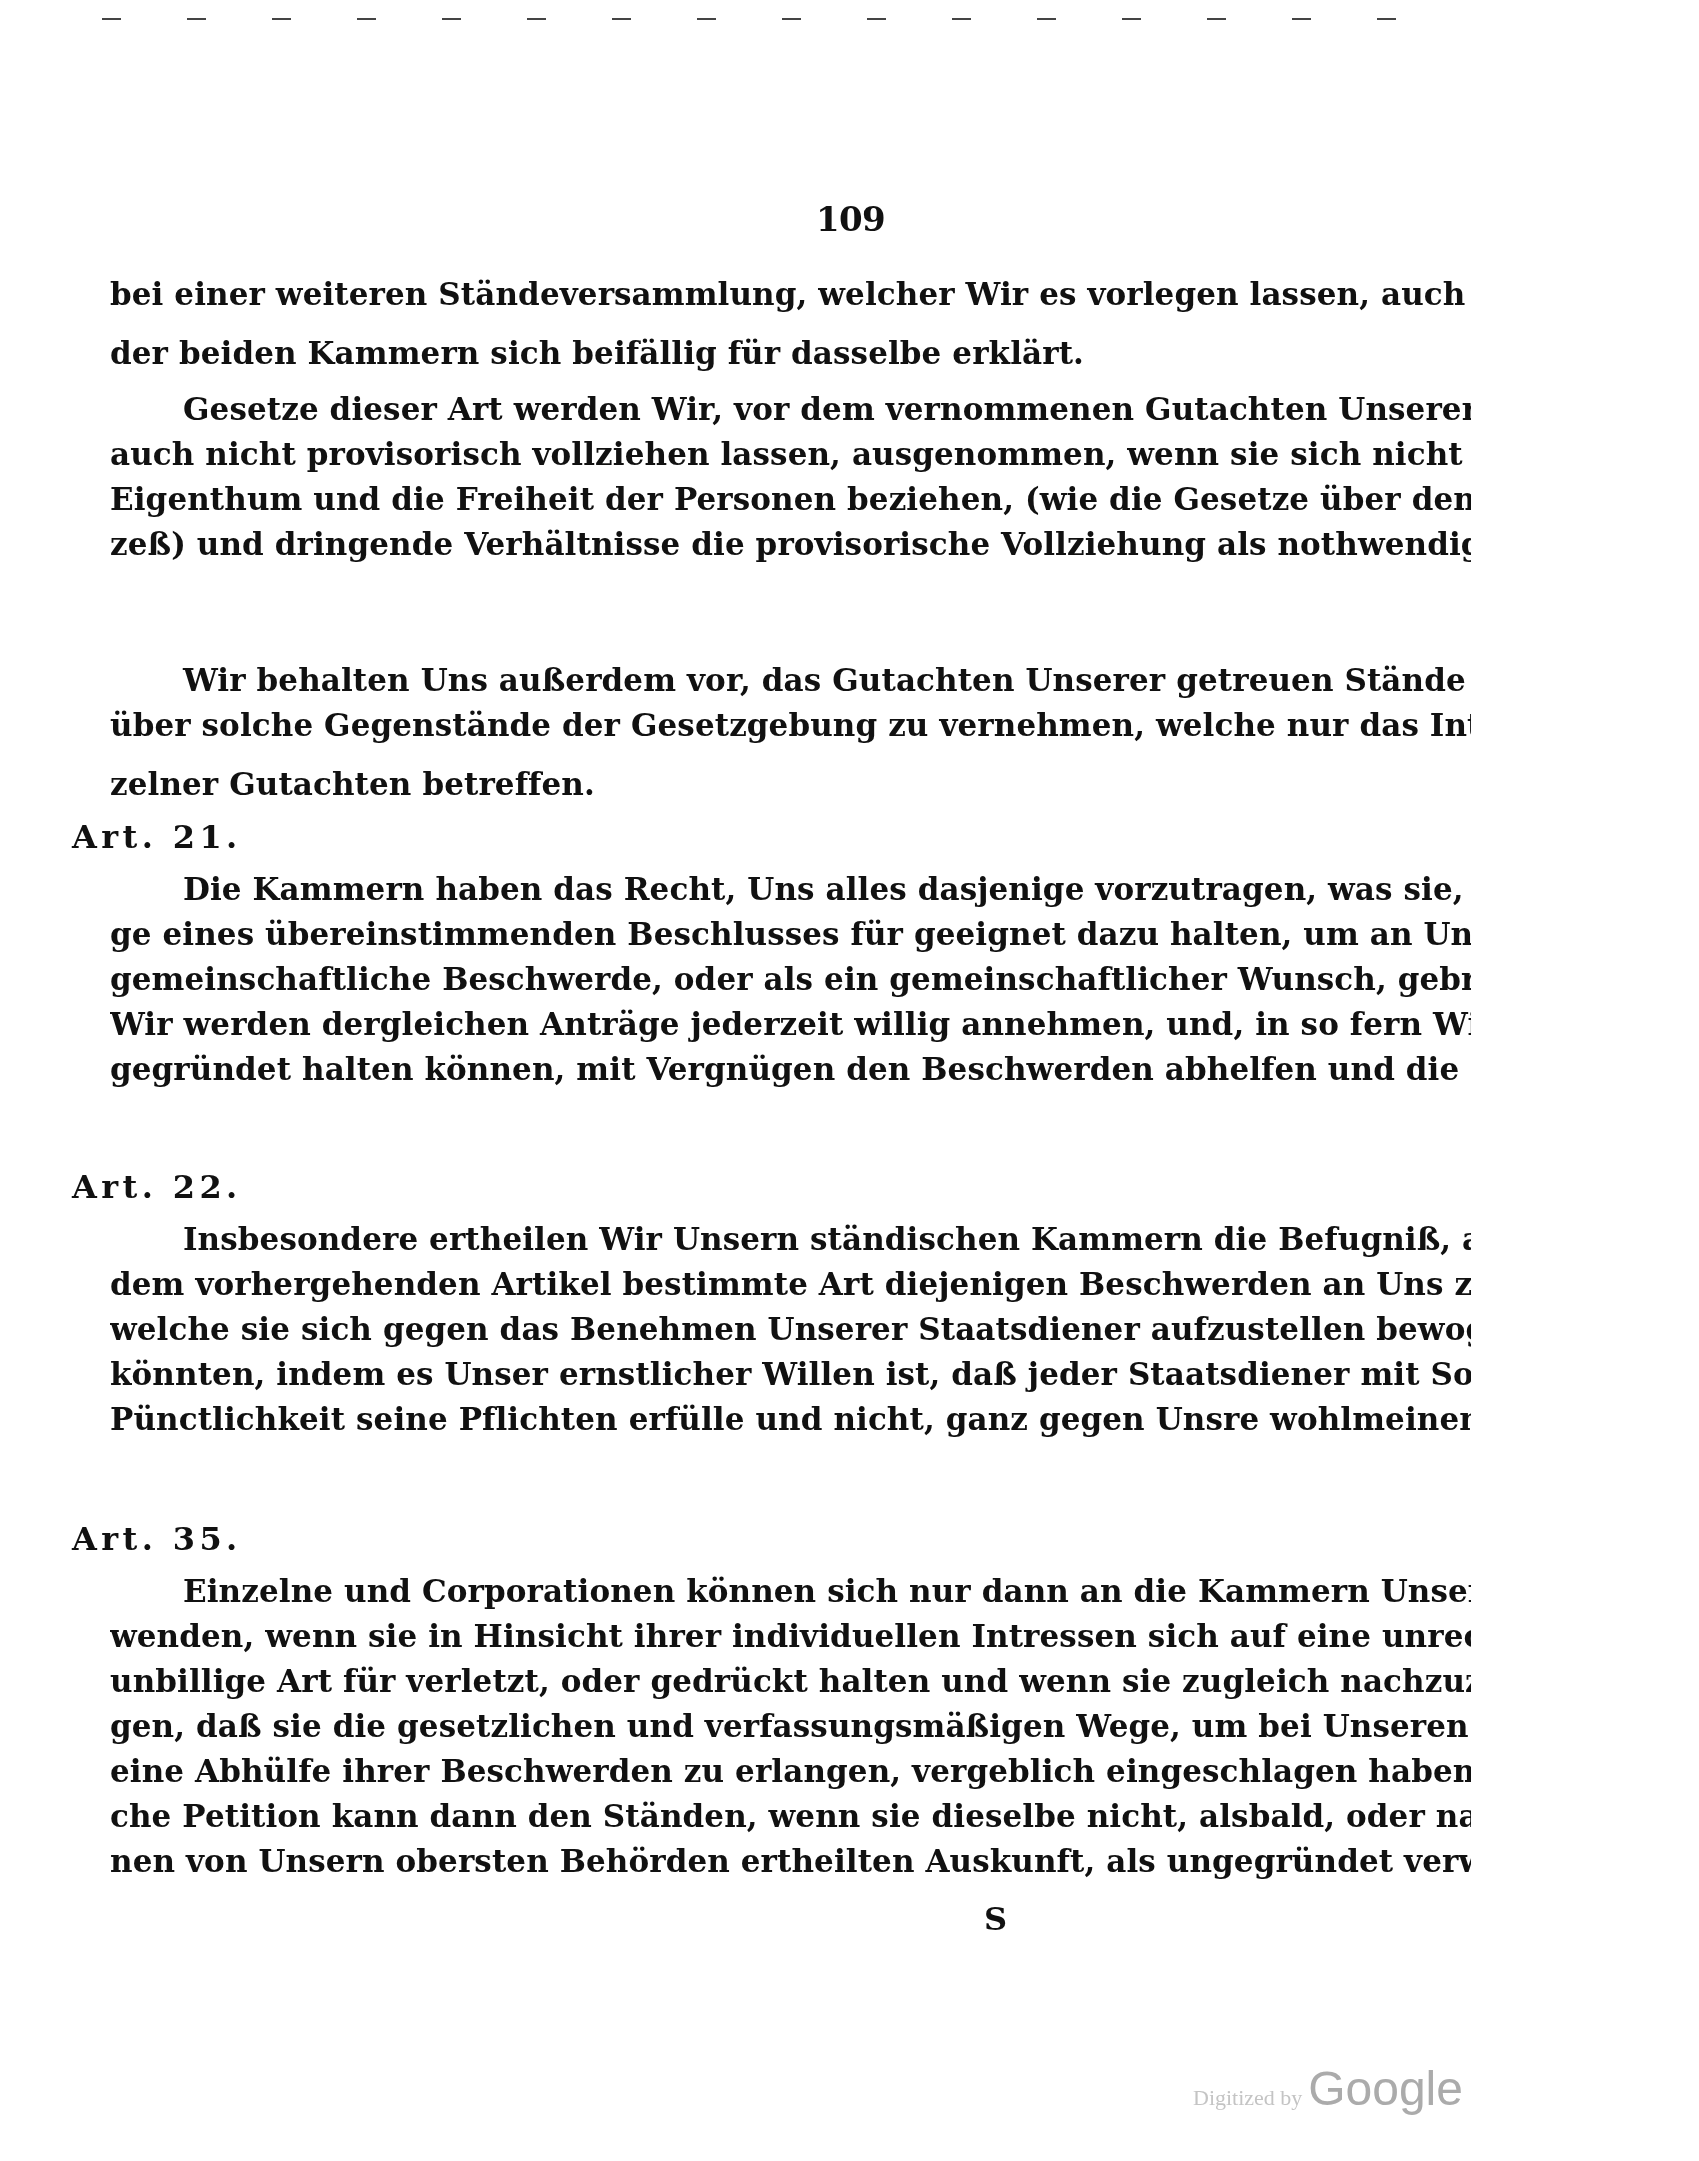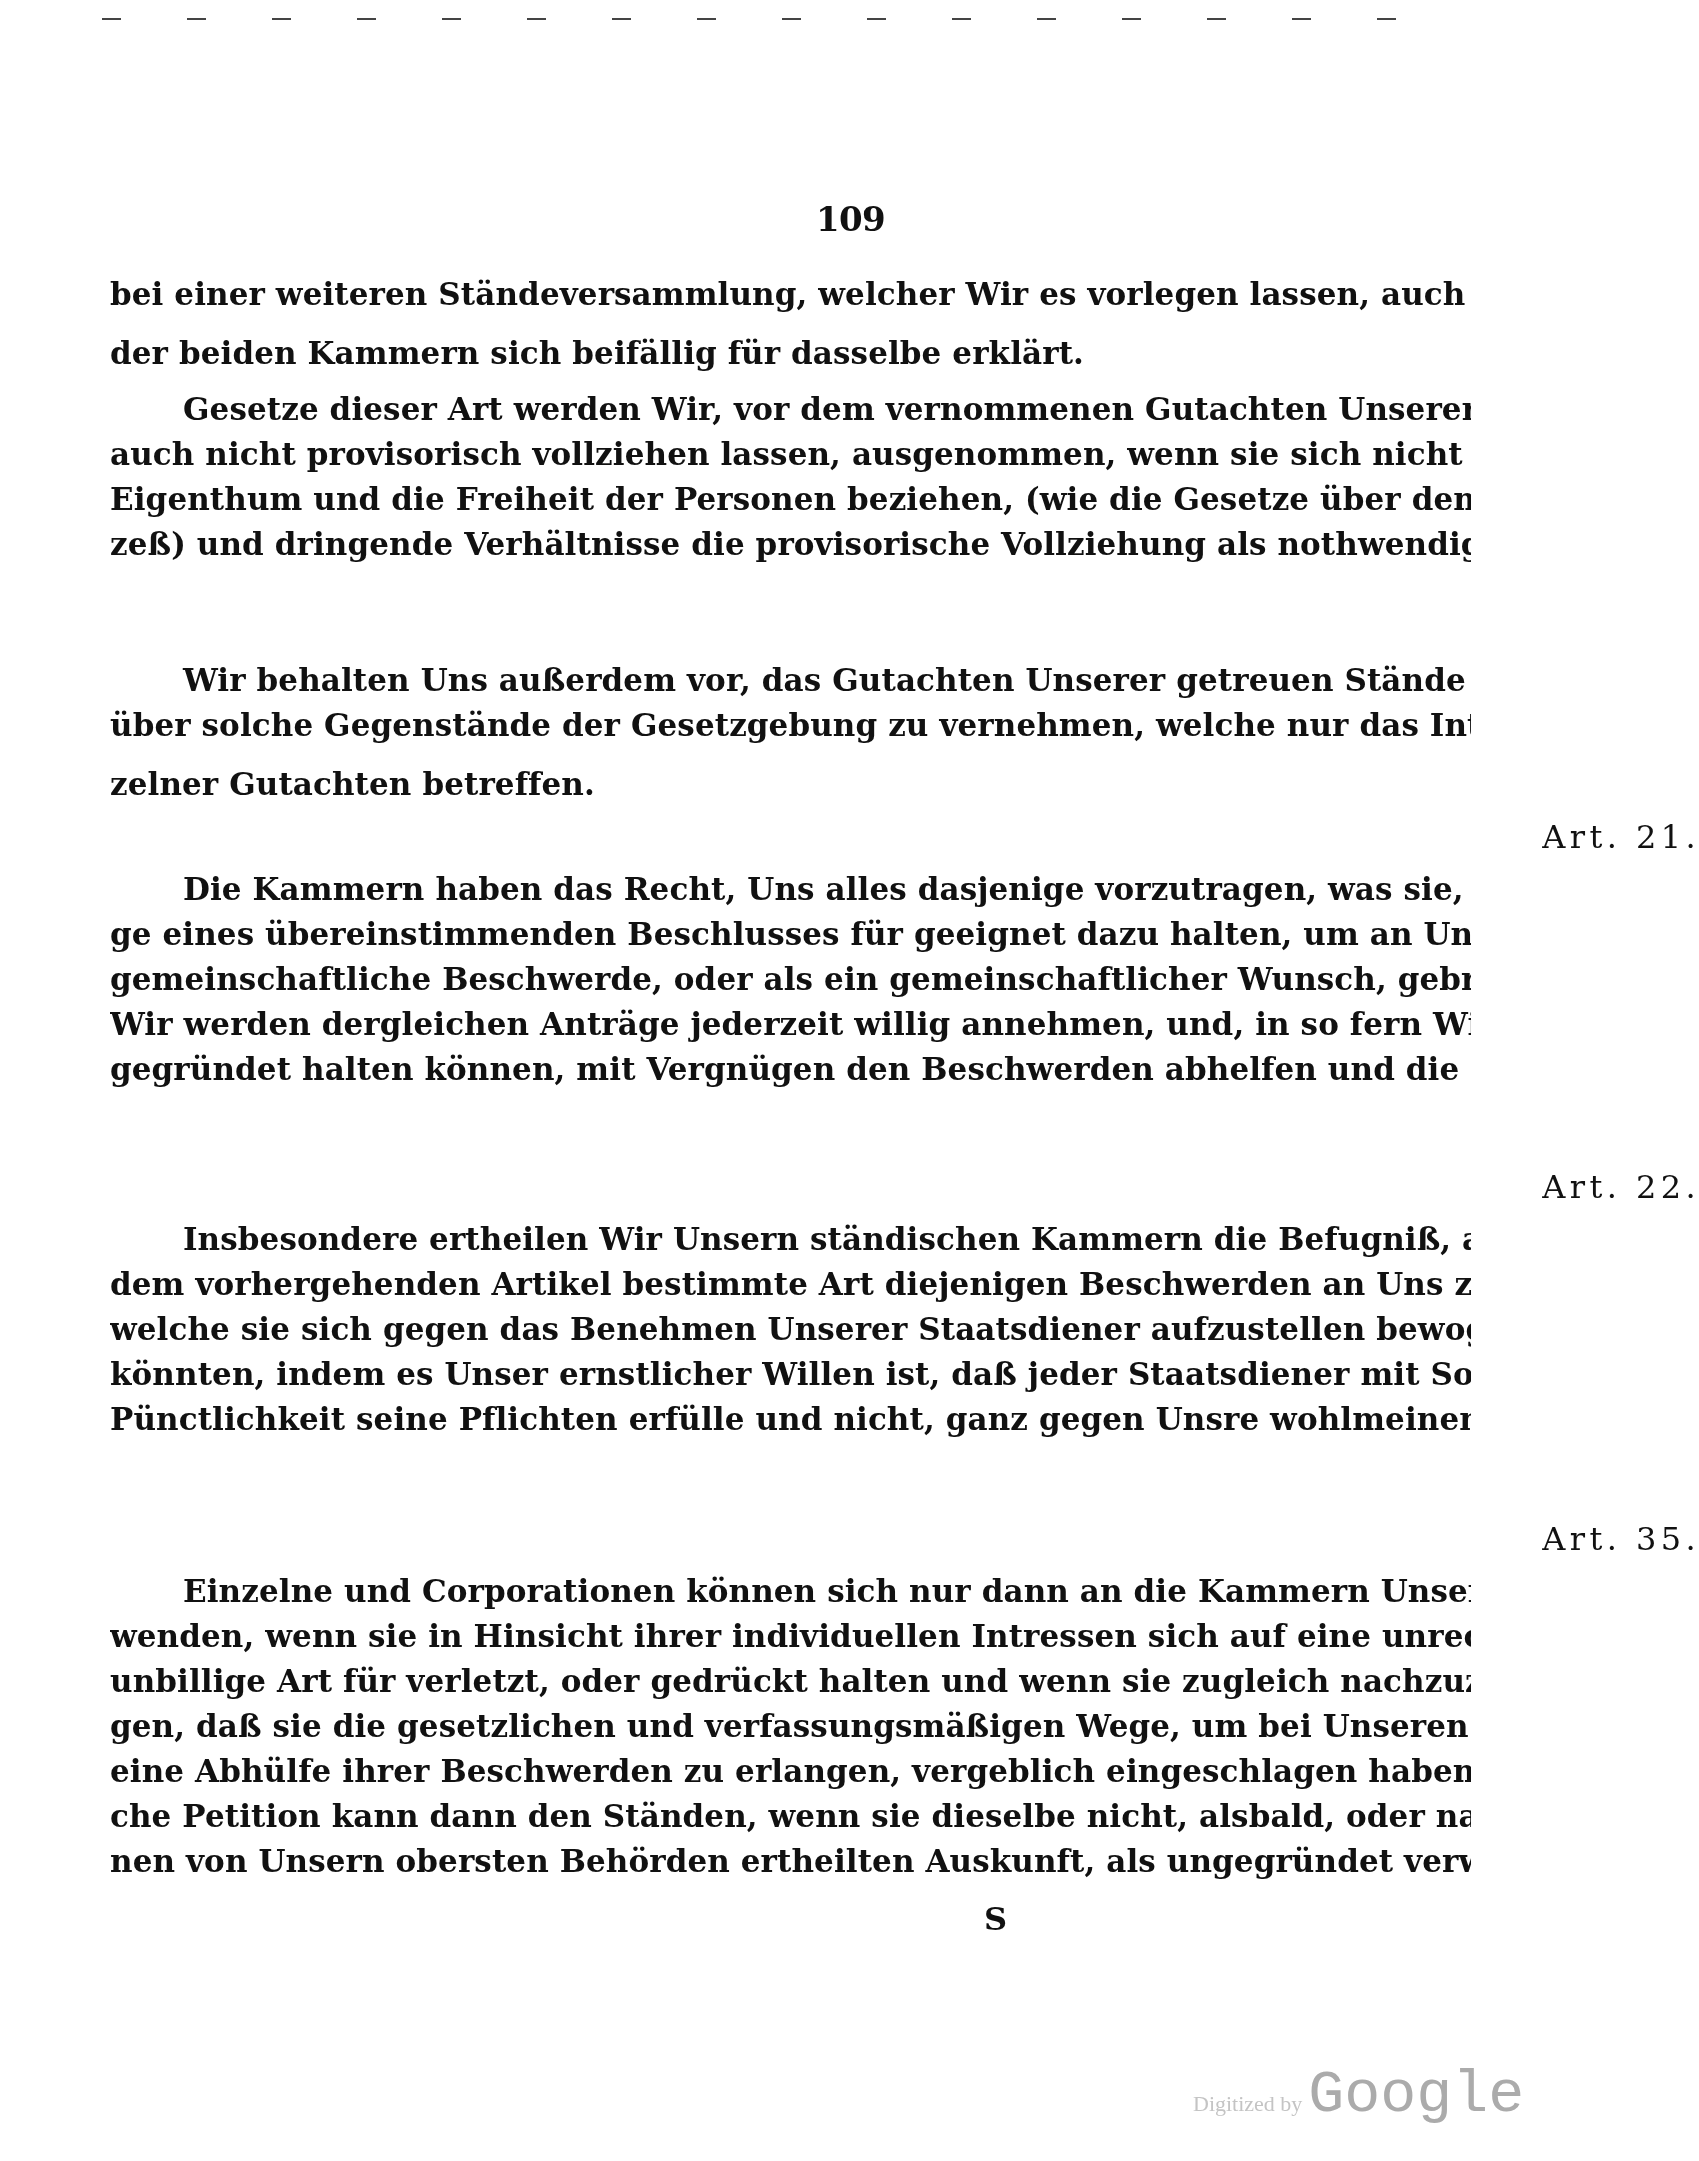--- a/index.html
+++ b/index.html
@@ -46,23 +46,23 @@
     text-align: justify;
     text-align-last: justify;
     height: 45px;
     overflow: hidden;
   }
   .line.last { text-align-last: left; margin-top: 14px; }
   .line.indent { padding-left: 73px; }
   .heading {
     position: absolute;
     left: 0; right: 0;
-    text-align: right;
+    text-align: left;
     font-size: 32px;
-    font-weight: normal;
+    font-weight: bold;
     letter-spacing: 4.4px;
     padding-left: 44px;
     margin-left: 28px;
   }
   .signature-mark {
     position: absolute;
     left: 984px;
     top: 1900px;
     font-size: 32px;
     font-weight: bold;
@@ -75,22 +75,22 @@
     align-items: baseline;
     gap: 5.8px;
     color: #b3b3b3;
   }
   .watermark .small {
     font-family: Liberation Serif, serif;
     font-size: 22px;
     color: #c4c4c4;
   }
   .watermark .brand {
-    font-family: Liberation Mono, monospace;
-    font-size: 60px;
+    font-family: Liberation Sans, sans-serif;
+    font-size: 48px;
     color: #ababab;
   }
 </style>
 </head>
 <body>
 
 <div class="scan-edge">
   <span></span>
     <span></span>
     <span></span>

